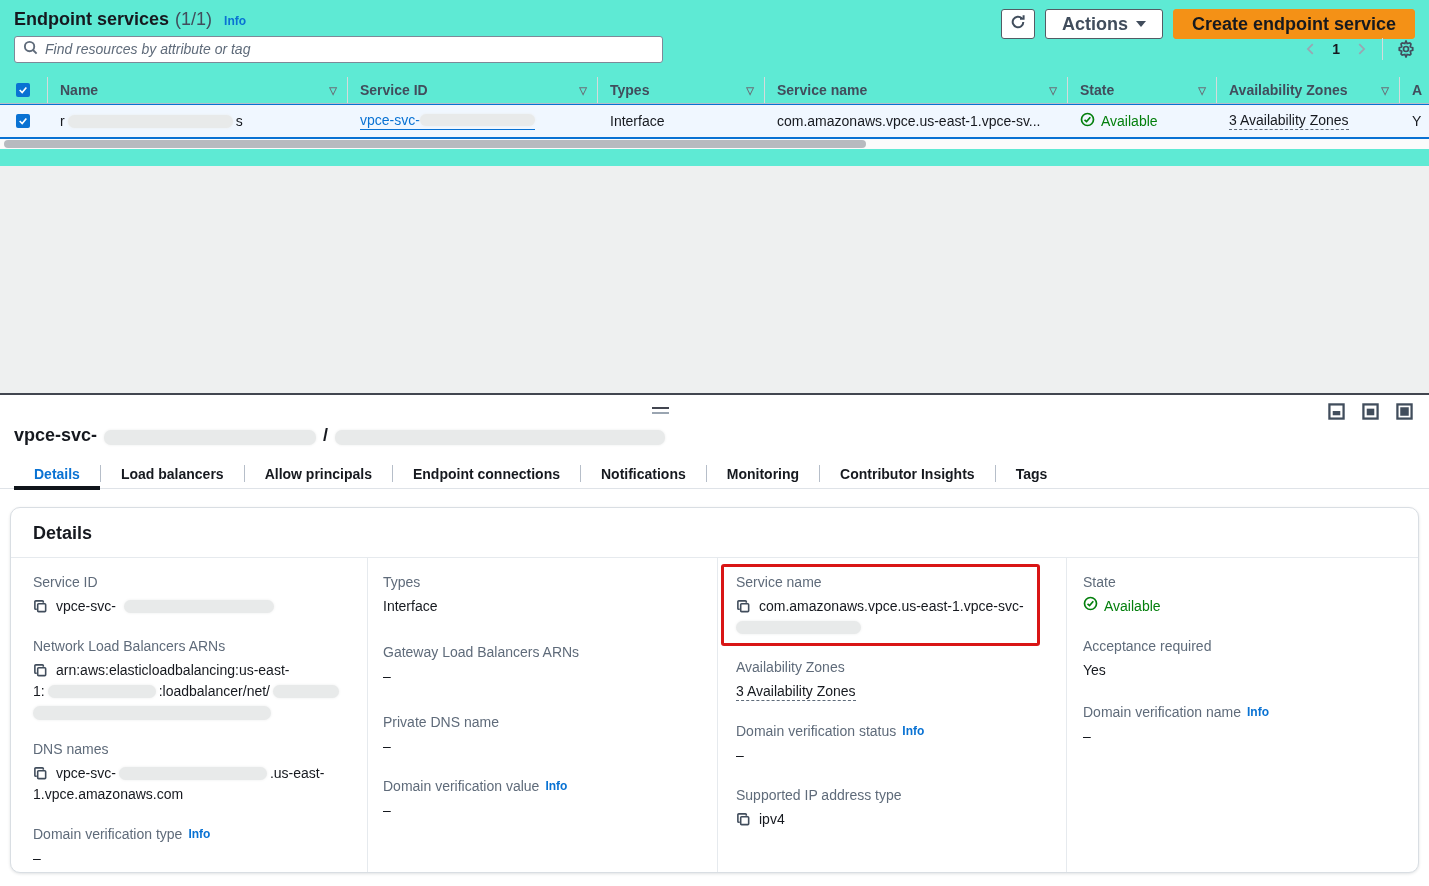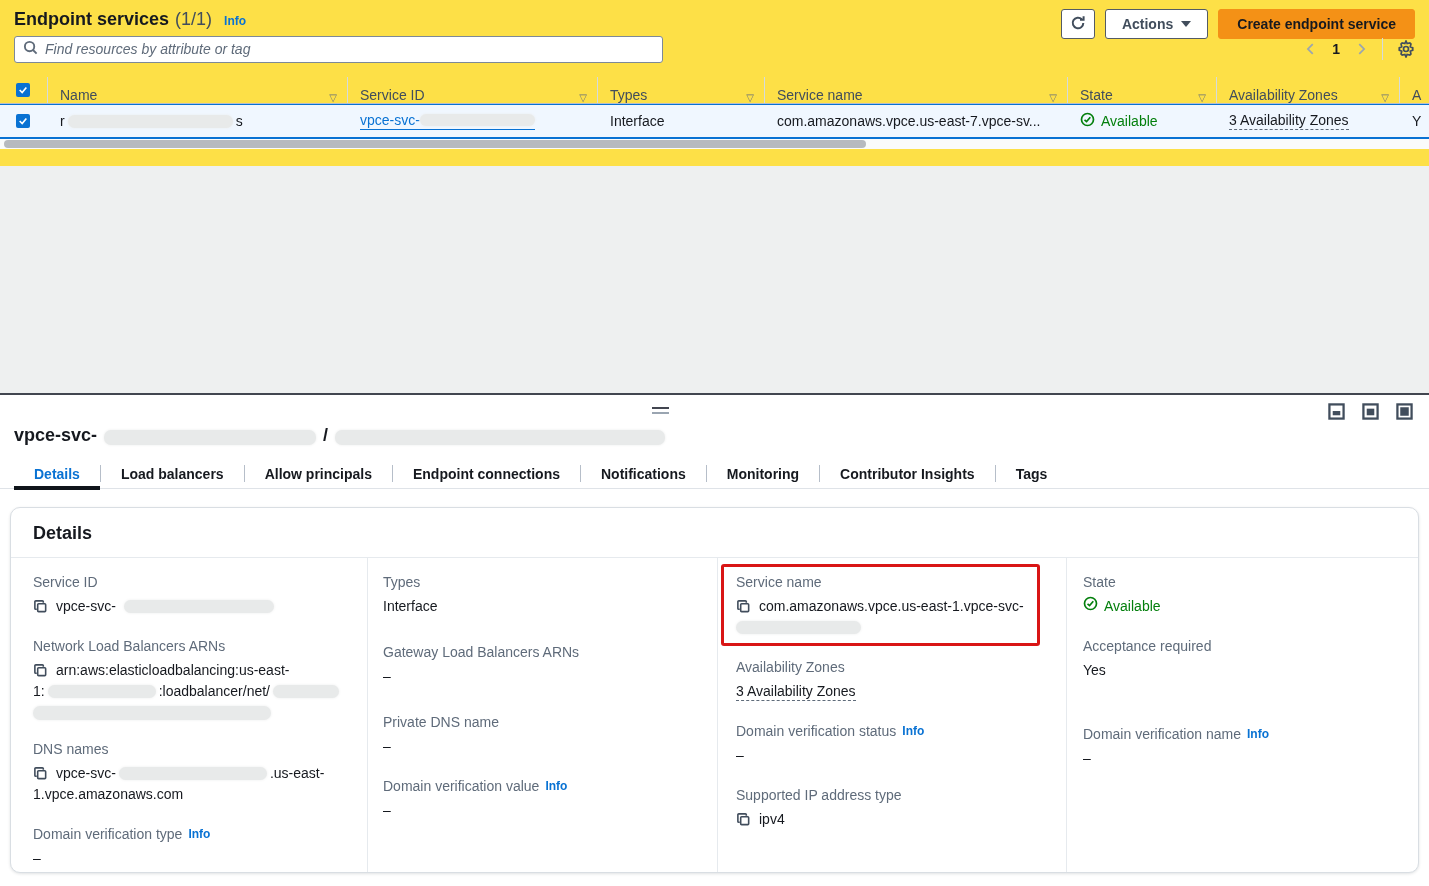--- a/index.html
+++ b/index.html
@@ -1,29 +1,29 @@
 <!DOCTYPE html>
 <html><head>
 <meta charset="utf-8">
 <style>
   * { margin:0; padding:0; box-sizing:border-box; }
   html,body { width:1429px; height:886px; overflow:hidden; background:#fff;
     font-family:"Liberation Sans", sans-serif; color:#16191f; font-size:14px; }
 
   
-  .top { height:166px; background:#fde047; }
+  .top { height:166px; background:#5eead4; }
   .page-header { display:flex; justify-content:space-between; align-items:flex-start;
     padding:9px 14px 0 14px; height:35px; }
   .title-wrap { display:flex; align-items:baseline; gap:6px; }
   .page-title { font-size:18px; font-weight:700; }
   .page-count { font-size:18px; font-weight:400; color:#414d5c; }
   .info-link { font-size:12px; font-weight:700; color:#0972d3; margin-left:6px; cursor:pointer; }
   .hdr-actions { display:flex; gap:10px; }
   .btn { height:30px; border:1px solid #545b64; background:#fff; border-radius:3px;
-    font-weight:700; font-size:14px; color:#414d5c; display:flex; align-items:center;
+    font-weight:700; font-size:18px; color:#414d5c; display:flex; align-items:center;
     justify-content:center; cursor:pointer; font-family:inherit; }
   .btn-icon { width:34px; }
   .btn-actions { padding:0 16px; gap:8px; }
   .btn-primary { background:#f49116; border:1px solid #f49116; color:#16191f; padding:0 18px; }
   .caret { width:0; height:0; border-left:5px solid transparent; border-right:5px solid transparent;
     border-top:6px solid #414d5c; display:inline-block; }
 
   .toolbar { display:flex; justify-content:space-between; align-items:center; padding:0 14px; height:28px; }
   .search-box { width:649px; height:27px; border:1px solid #7d8998; border-radius:3px;
     display:flex; align-items:center; padding:0 8px; gap:7px; background:#fff; }
@@ -33,22 +33,22 @@
   .pager { display:flex; align-items:center; gap:14px; color:#879596; }
   .pager .chev { cursor:pointer; display:flex; align-items:center; }
   .pager .pnum { font-weight:700; color:#16191f; font-size:14px; cursor:pointer; }
   .vsep { width:1px; height:22px; background:#d5dbdb; }
   .gear { color:#414d5c; cursor:pointer; display:flex; align-items:center; }
 
   
   .tbl { margin-top:14px; }
   .thead, .trow { display:grid; grid-template-columns:48px 300px 250px 167px 303px 149px 183px 1fr; }
   .thead { height:27px; border-bottom:1px solid #b6bec9; }
-  .th { display:flex; align-items:flex-end; justify-content:space-between; padding:0 10px 0 12px;
-    font-weight:400; color:#414d5c; border-right:1px solid #d5dbdb; cursor:pointer; }
+  .th { display:flex; align-items:center; justify-content:space-between; padding:0 10px 0 12px;
+    font-weight:700; color:#414d5c; border-right:1px solid #d5dbdb; cursor:pointer; }
   .th:last-child { border-right:none; overflow:hidden; }
   .th-check { display:flex; align-items:center; padding-left:16px; border-right:1px solid #d5dbdb; }
   .filter-ic { color:#687078; font-size:10px; }
   .trow { height:35px; background:#f0f7ff; border-top:1px solid #0972d3; border-bottom:2px solid #0972d3; }
   .td { display:flex; align-items:center; padding:0 10px 0 12px; overflow:hidden; white-space:nowrap; }
   .td-check { padding-left:16px; }
   .checkbox { width:14px; height:14px; background:#0972d3; border-radius:2px; display:flex;
     align-items:center; justify-content:center; cursor:pointer; }
   .link { color:#0972d3; cursor:pointer; }
   .id-link { display:flex; align-items:center; border-bottom:1px solid #0972d3; padding-bottom:1px; }
@@ -218,21 +218,21 @@
           <span>s</span>
         </span>
       </div>
       <div class="td">
         <a class="link id-link">
           <span>vpce-svc-</span>
           <span class="redact" style="width:115px;height:12px;"></span>
         </a>
       </div>
       <div class="td">Interface</div>
-      <div class="td">com.amazonaws.vpce.us-east-7.vpce-sv...</div>
+      <div class="td">com.amazonaws.vpce.us-east-1.vpce-sv...</div>
       <div class="td">
         <span class="state-ok">
           <span>
             <svg width="15" height="15" viewBox="0 0 16 16">
                 <circle cx="8" cy="8" r="6.4" fill="none" stroke="#037f0c" stroke-width="1.8"></circle>
                 <polyline points="4.8,8.3 7,10.3 11,5.6" fill="none" stroke="#037f0c" stroke-width="1.8"></polyline>
               </svg>
           </span>
           <span>Available</span>
         </span>
@@ -452,21 +452,21 @@
                   </svg>
               </span>
               <span>Available</span>
             </span>
           </div>
         </div>
         <div class="field" style="">
           <div class="flabel">Acceptance required</div>
           <div class="fvalue">Yes</div>
         </div>
-        <div class="field" style="margin-top:45px;">
+        <div class="field" style="margin-top:23px;">
           <div class="flabel">
             <span>Domain verification name</span>
             <a class="info-link">Info</a>
           </div>
           <div class="fvalue">–</div>
         </div>
       </div>
 
     </div>
   </div>

